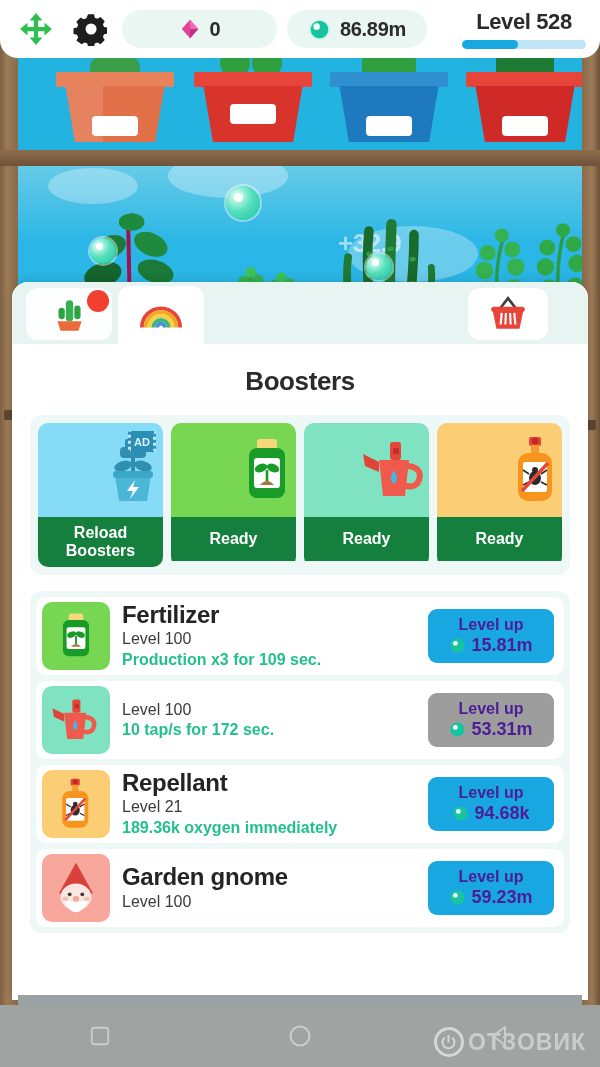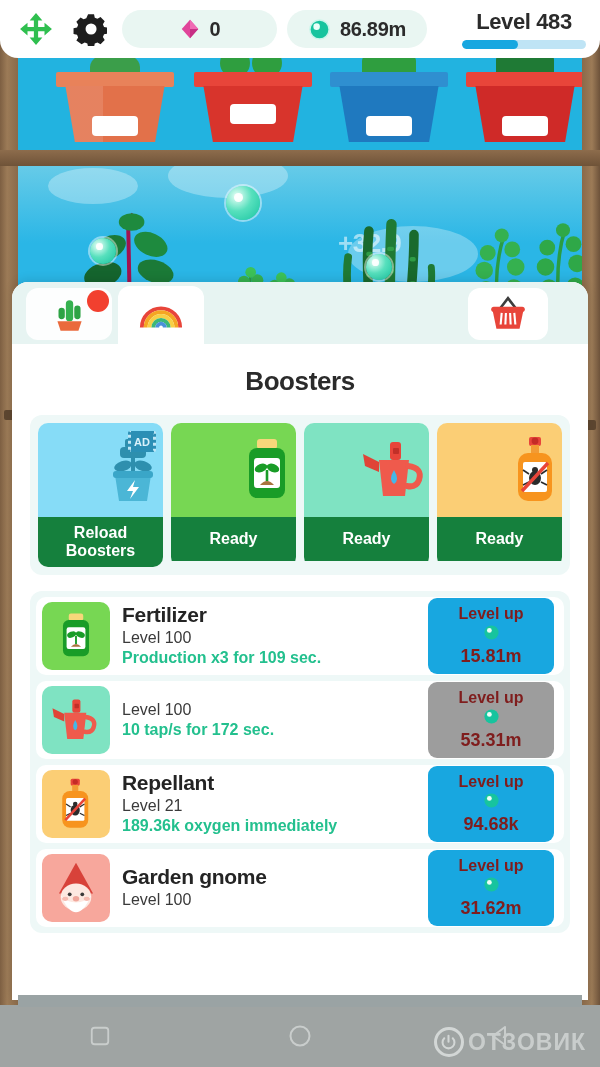--- a/index.html
+++ b/index.html
@@ -152,30 +152,30 @@
     background:#ffffff; border-radius:10px;
     display:flex; align-items:center; gap:12px;
     padding:6px 10px 6px 6px; margin-bottom:6px; height:78px;
   }
   .row:last-child { margin-bottom:0; }
   .row-icon {
     width:68px; height:68px; border-radius:10px; flex:0 0 auto;
     display:flex; align-items:center; justify-content:center;
   }
   .row-text { flex:1 1 auto; min-width:0; }
-  .row-title { font-size:21px; font-weight:bold; color:#242424; letter-spacing:-.3px; line-height:1.15;}
+  .row-title { font-size:24px; font-weight:bold; color:#242424; letter-spacing:-.3px; line-height:1.15;}
   .row-level { font-size:16px; color:#3a3a3a; line-height:1.35; }
   .row-effect { font-size:16px; color:#23c08e; font-weight:bold; line-height:1.3;}
   .row-btn {
     flex:0 0 auto; width:126px; border-radius:9px; background:#18a7e0;
-    color:#7f1d1d; text-align:center; padding:7px 4px; line-height:1.18;
+    color:#4c1d95; text-align:center; padding:7px 4px; line-height:1.18;
   }
   .row-btn.disabled { background:#9d9d9d; }
   .row-btn-label { font-size:16px; font-weight:bold; }
-  .row-btn-cost { font-size:18px; font-weight:bold; display:flex; align-items:center; justify-content:center; gap:5px;flex-direction:column;}
+  .row-btn-cost { font-size:18px; font-weight:bold; display:flex; align-items:center; justify-content:center; gap:5px;}
   #navbar {
     position:absolute; left:0; bottom:0; width:600px; height:62px;
     background:#9fa4a3; z-index:50;
     display:flex; align-items:center; justify-content:space-around;
   }
   #navbar .navpad { position:absolute; left:18px; right:18px; top:-10px; height:12px; background:#9aa3a4;}
   .nav-btn { width:60px; height:40px; display:flex; align-items:center; justify-content:center; }
   .watermark {
     position:absolute; right:14px; bottom:10px; display:flex; align-items:center; gap:4px;
     color:#c9cdcc; font-size:23px; font-weight:bold; letter-spacing:1px;
@@ -337,21 +337,21 @@
   <div class="currency-pill oxy">
     <svg width="23" height="23" viewBox="0 0 24 24">
       <circle cx="12" cy="12" r="10" fill="#17c49e"></circle>
       <circle cx="12" cy="12" r="10" fill="none" stroke="#c9f6ea" stroke-width="1.5"></circle>
       <circle cx="9" cy="9" r="3.4" fill="#eafff8"></circle>
     </svg>
     <span class="currency-val">86.89m</span>
   </div>
 
   <div class="level-wrap">
-    <div class="level-text">Level 483</div>
+    <div class="level-text">Level 528</div>
     <div class="level-bar">
       <div class="level-bar-fill" id="levelFill" style="width: 45%;"></div>
     </div>
   </div>
 </div>
 
 <div id="sheet">
 
   <div id="tabbar">
     <div class="tab inactive">
@@ -576,21 +576,21 @@
           <div class="row-title">Garden gnome</div>
           <div class="row-level">Level 100</div>
         </div>
         <div class="row-btn">
           <div class="row-btn-label">Level up</div>
           <div class="row-btn-cost">
             <svg width="17" height="17" viewBox="0 0 24 24">
               <circle cx="12" cy="12" r="10" fill="#17c49e"></circle>
                 <circle cx="9" cy="9" r="3.4" fill="#eafff8"></circle>
             </svg>
-            <span>31.62m</span>
+            <span>59.23m</span>
           </div>
         </div>
       </div>
 
     </div>
   </div>
 </div>
 
 <div id="navbar">
   <div class="navpad"></div>

